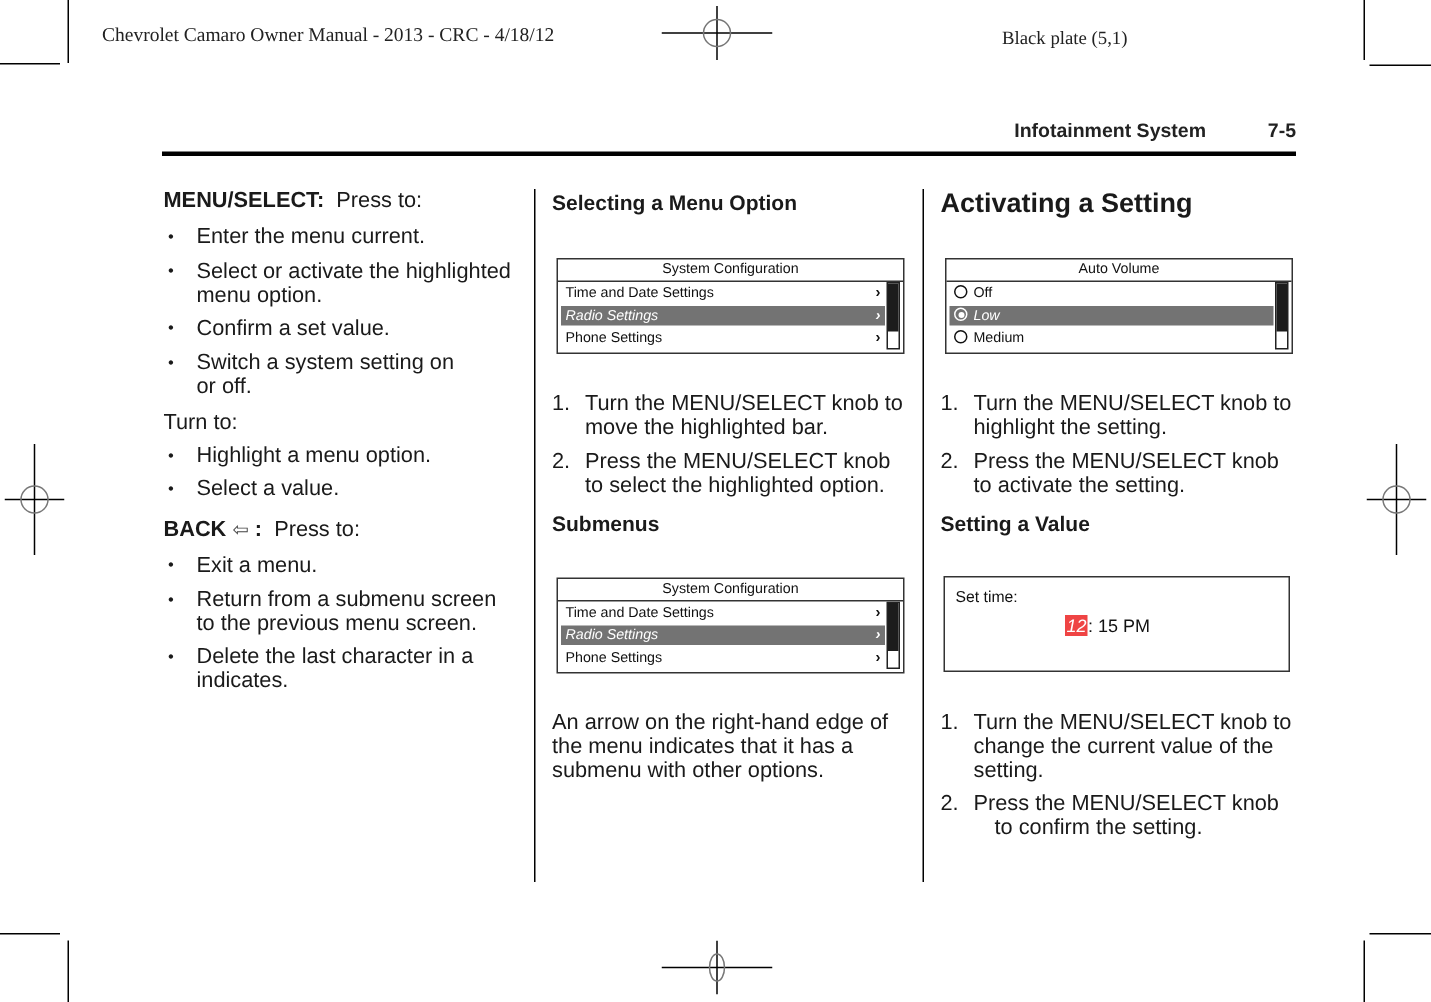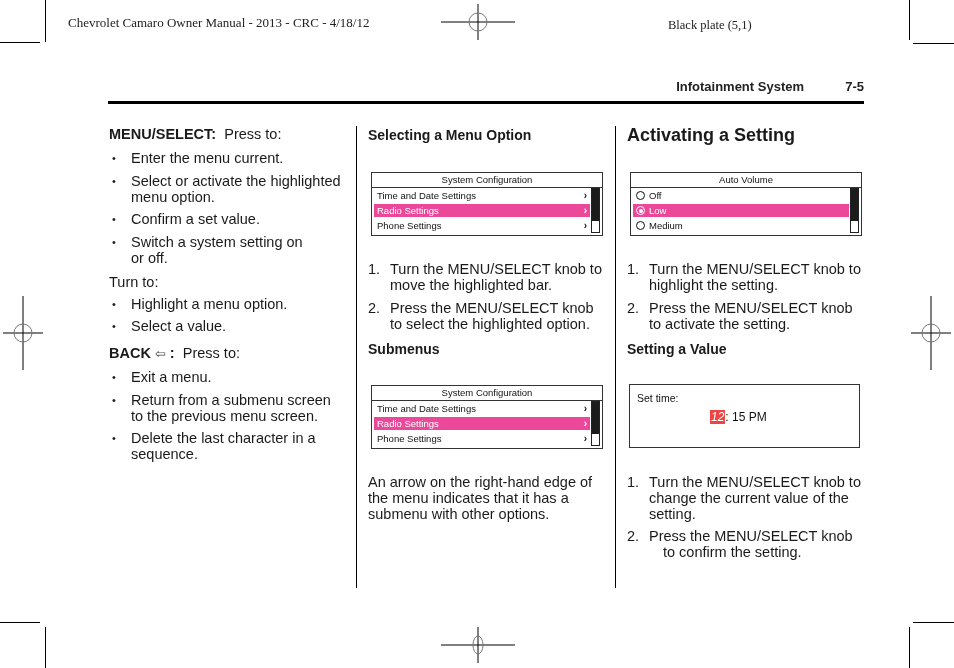--- a/index.html
+++ b/index.html
@@ -13,21 +13,21 @@
   .title-bar .t { position:absolute; right:0; top:0; font-weight:bold; font-size:13px; color:#222; white-space:pre; }
   .rule { position:absolute; left:108px; top:101px; width:756px; height:3px; background:#000; }
   .col { position:absolute; font-size:14.5px; line-height:16px; }
   .p { position:absolute; white-space:nowrap; }
   .b { font-weight:bold; }
   .bullet { position:absolute; font-size:11px; }
   .vsep { position:absolute; width:1px; background:#000; }
   .screen { position:absolute; border:1px solid #333; background:#fff; font-size:9.5px; color:#111; }
   .screen .hd { position:absolute; left:0; right:0; top:0; height:14px; text-align:center; line-height:14px; border-bottom:1px solid #333; }
   .screen .row { position:absolute; left:2px; height:13px; line-height:13px; padding-left:3px; }
-  .screen .row.sel { background:#ec4899; color:#fff; }
+  .screen .row.sel { background:#737373; color:#fff;font-style:italic; }
   .screen .chev { position:absolute; right:3px; top:0; font-weight:bold; font-size:10px; }
   .sbar { position:absolute; width:7px; border:1px solid #222; background:#fff; }
   .sbar .fill { position:absolute; left:0; right:0; top:0; background:#1c1c1c; }
   .radio { display:inline-block; width:7px; height:7px; border:1px solid currentColor; border-radius:50%; margin-right:4px; vertical-align:-1px; position:relative; }
   .radio.on::after { content:""; position:absolute; left:1.5px; top:1.5px; width:4px; height:4px; border-radius:50%; background:currentColor; }
   .hl { background:#ef4444; color:#fff; padding:0 1px;font-style:italic; }
 </style>
 </head>
 <body>
 
@@ -109,21 +109,21 @@
 
   <span class="bullet" style="left:3px;top:243px;">•</span>
   <div class="p" style="left:22px;top:243px;">Exit a menu.</div>
 
   <span class="bullet" style="left:3px;top:266px;">•</span>
   <div class="p" style="left:22px;top:266px;">Return from a submenu screen</div>
   <div class="p" style="left:22px;top:282px;">to the previous menu screen.</div>
 
   <span class="bullet" style="left:3px;top:304px;">•</span>
   <div class="p" style="left:22px;top:304px;">Delete the last character in a</div>
-  <div class="p" style="left:22px;top:320px;">sequence.</div>
+  <div class="p" style="left:22px;top:320px;">indicates.</div>
 </div>
 
 <div class="col" style="left:368px;top:126px;width:240px;">
   <div class="p b" style="top:1px;font-size:14px;">Selecting a Menu Option</div>
 
   <div class="screen" style="left:3px;top:46px;width:230px;height:62px;">
     <div class="hd">System Configuration</div>
     <div class="row" style="top:16px;width:213px;">
       <span>Time and Date Settings</span>
       <span class="chev">›</span>

